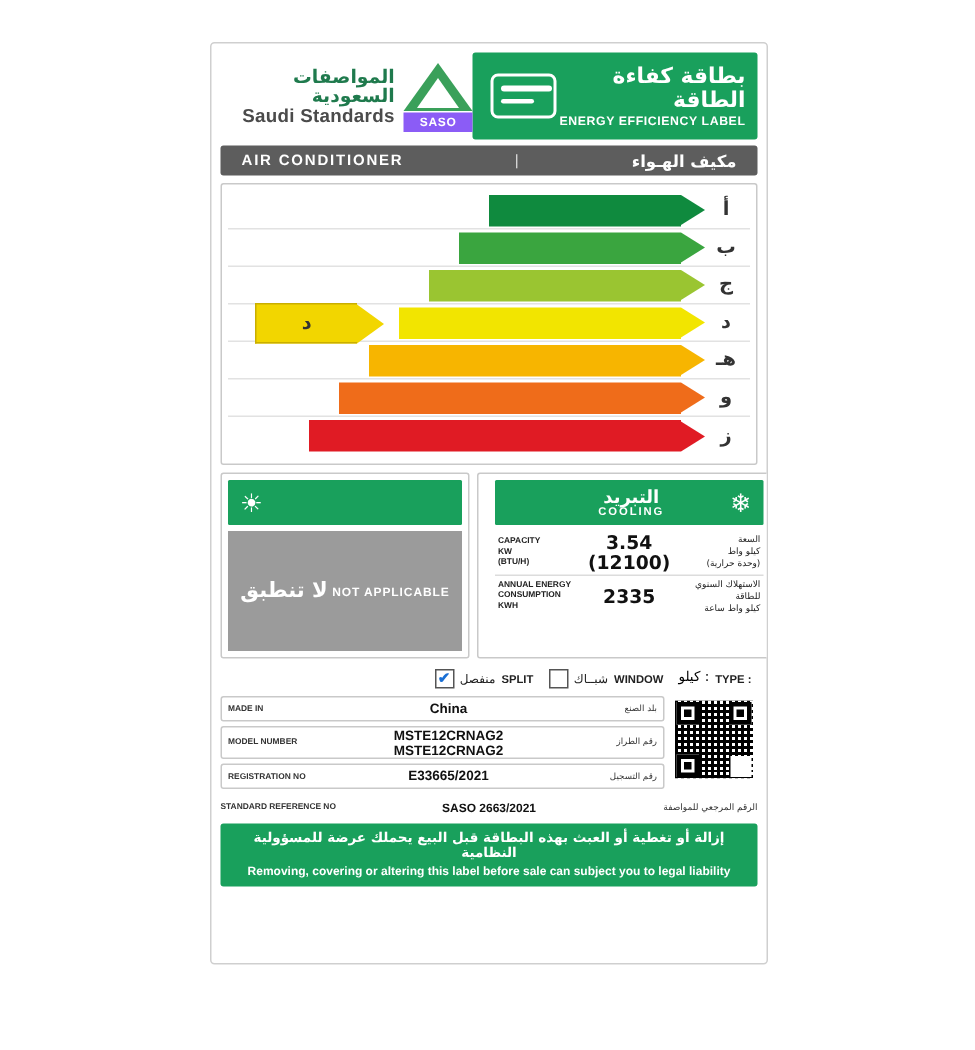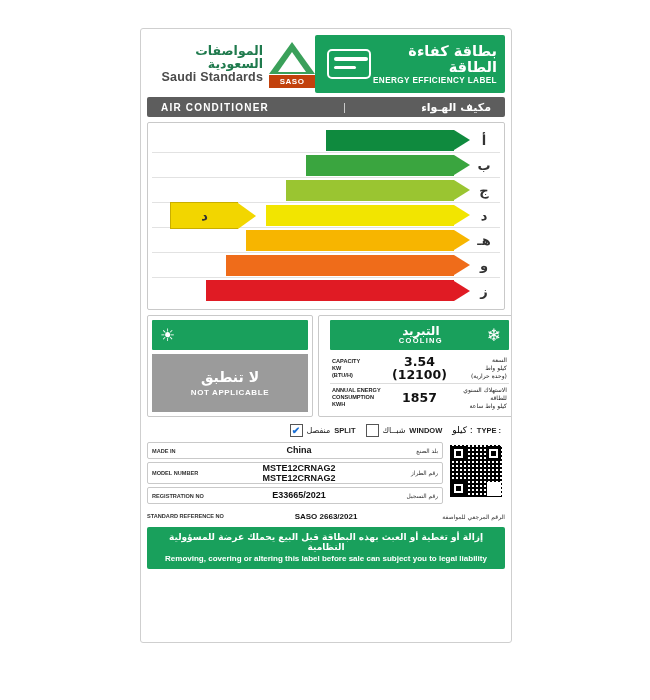--- a/index.html
+++ b/index.html
@@ -53,21 +53,21 @@
   }
   .saso-mark .tri2 {
     position: absolute; left: 9px; top: 12px;
     width: 0; height: 0;
     border-left: 14px solid transparent;
     border-right: 14px solid transparent;
     border-bottom: 20px solid #ffffff;
   }
   .saso-mark .band {
     position: absolute; left: 0; bottom: 0;
-    width: 46px; height: 13px; background: #c2410c;
+    width: 46px; height: 13px; background: #8b5cf6;
     color: #fff; font-size: 8px; font-weight: bold;
     text-align: center; line-height: 13px; letter-spacing: .5px;
   }
   .eel {
     flex: 1;
     background: #19a05c;
     border-radius: 2px;
     display: flex;
     align-items: center;
     justify-content: space-between;
@@ -198,24 +198,24 @@
     border-radius: 1px;
   }
   .panel-head .titles { text-align: center; flex: 1; line-height: 1.05; }
   .panel-head .t-ar { font-size: 12px; font-weight: bold; font-family: "DejaVu Sans", sans-serif; }
   .panel-head .t-en { font-size: 7.5px; font-weight: bold; letter-spacing: 1.3px; }
   .sun, .snow { font-size: 17px; line-height: 1; }
 
   .heating { flex: 0 0 166px; }
   .heat-body {
     margin-top: 4px;
-    height: 58px;
+    height: 80px;
     background: #9b9b9b;
     display: flex;
-    flex-direction: column;
+    flex-direction: row;
     align-items: center;
     justify-content: center;
     color: #fff;
     gap: 3px;
   }
   .heat-ar { font-size: 14px; font-weight: bold; font-family: "DejaVu Sans", sans-serif; }
   .heat-en { font-size: 8px; font-weight: bold; letter-spacing: .6px; }
 
   .cooling { flex: 1; padding-left: 11px; }
   .cool-rows { margin-top: 3px; }
@@ -472,21 +472,21 @@
               <div>كيلو واط</div>
               <div>(وحدة حرارية)</div>
             </div>
           </div>
           <div class="crow">
             <div class="c-en">
               <div>ANNUAL ENERGY CONSUMPTION</div>
               <div>kWh</div>
             </div>
             <div class="c-val">
-              <small>1857</small>
+              <small>2335</small>
             </div>
             <div class="c-ar">
               <div>الاستهلاك السنوي للطاقة</div>
               <div>كيلو واط ساعة</div>
             </div>
           </div>
         </div>
     </div>
   </div>
 

